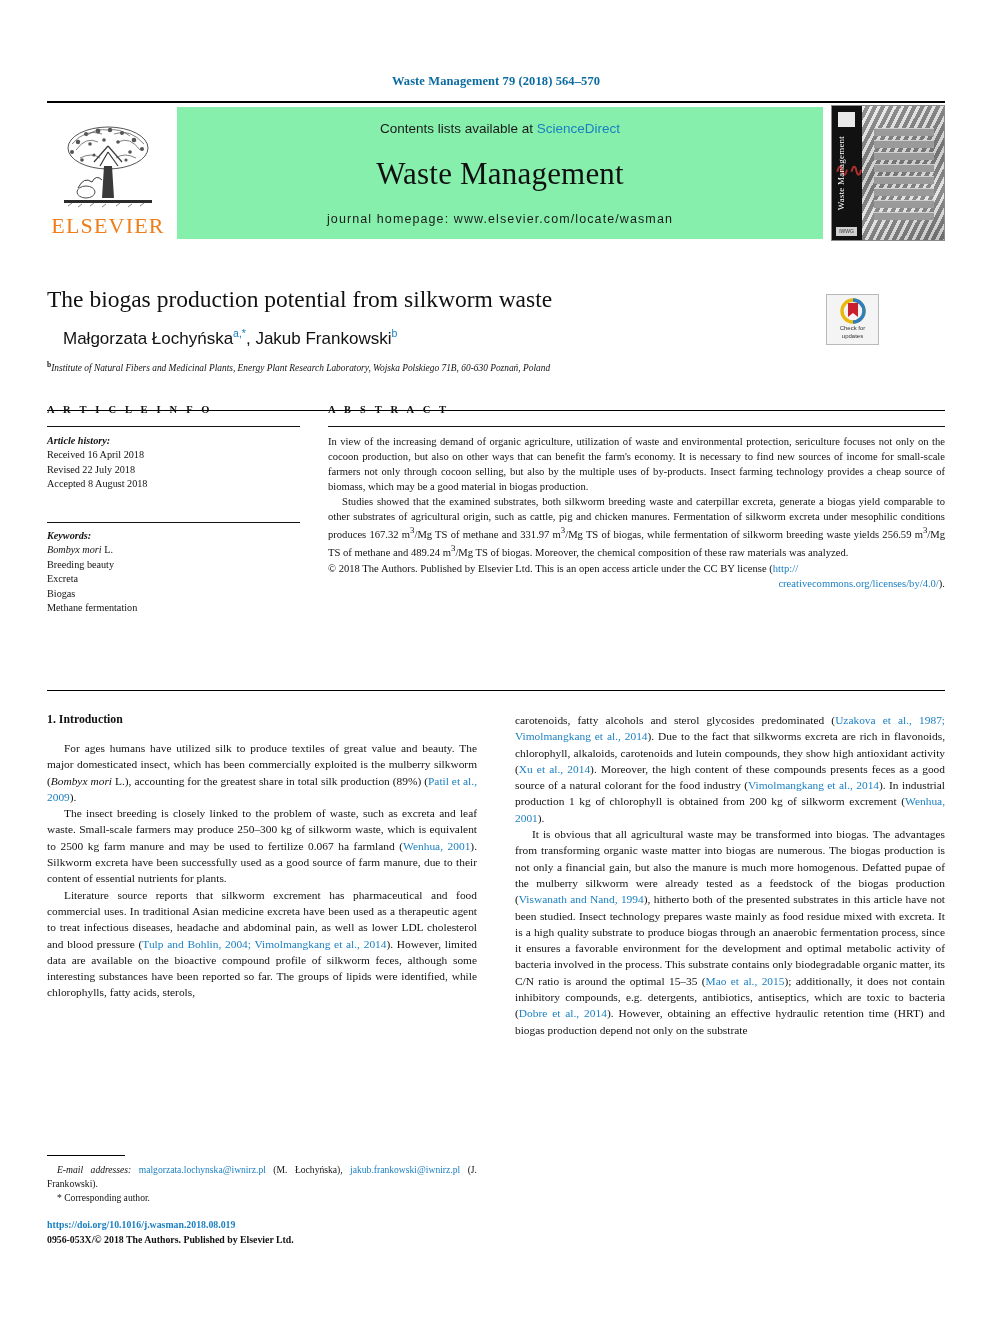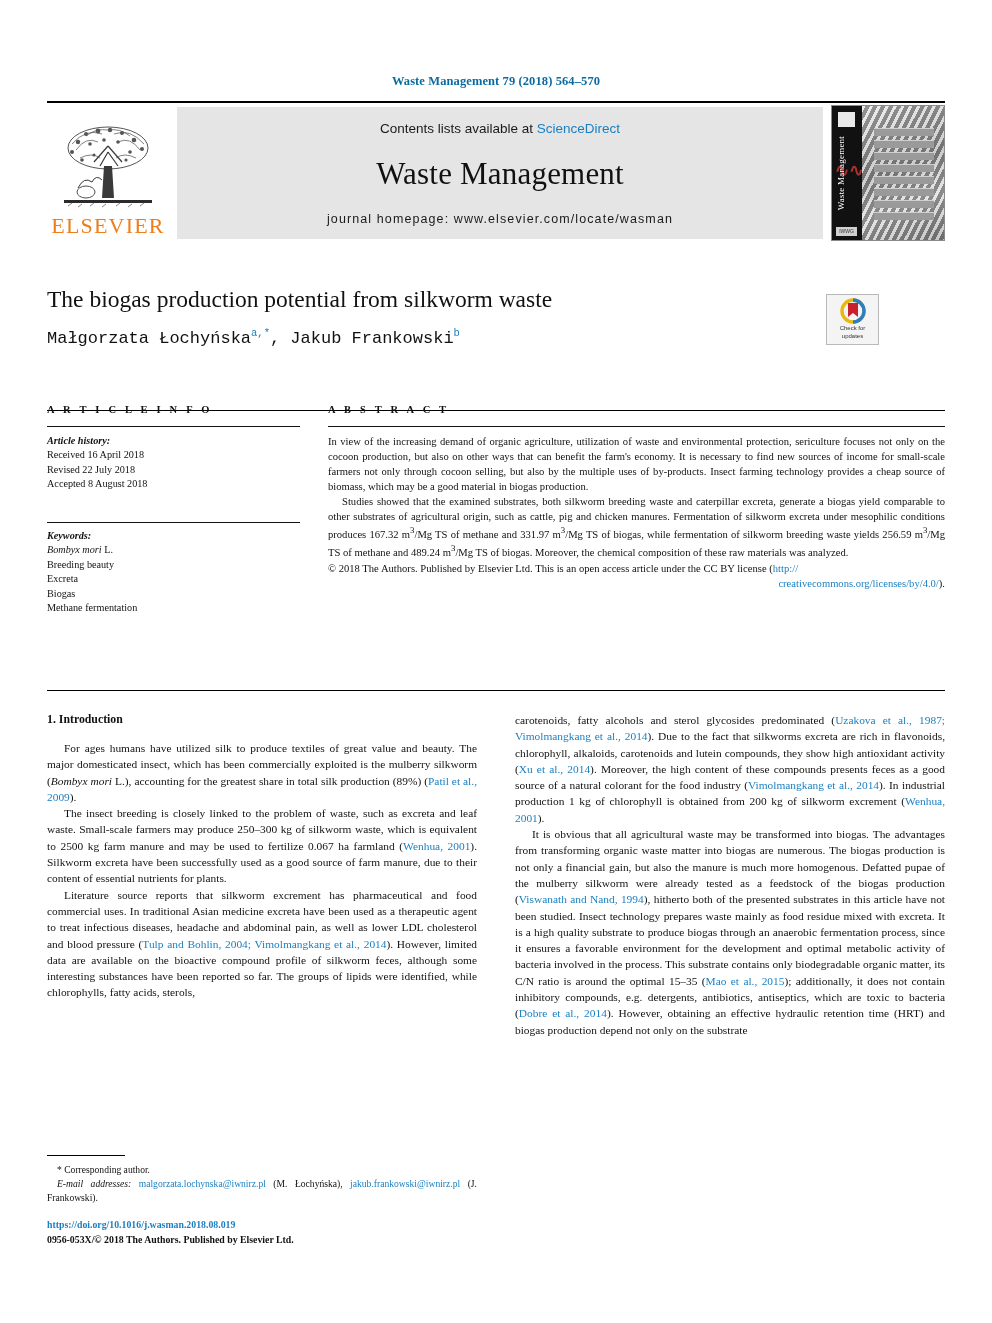--- a/index.html
+++ b/index.html
@@ -66,21 +66,21 @@
     font-family: "Liberation Serif", serif;
     font-size: 22px;
     letter-spacing: 1.2px;
     color: #ef7d1a;
     font-weight: 400;
     line-height: 1;
     margin-top: 1px;
   }
   .masthead-center {
     flex: 1 1 auto;
-    background: #e5e5e5;
+    background: #86efac;
     margin-left: 8px;
     margin-right: 8px;
     display: flex;
     flex-direction: column;
     align-items: center;
     justify-content: space-between;
     padding: 14px 0 13px 0;
     box-sizing: border-box;
   }
   .contents-line {
@@ -178,22 +178,22 @@
   .paper-title {
     font-size: 23.5px;
     font-family: "Liberation Serif", serif;
     color: #111;
     margin: 0 0 14px 0;
     line-height: 1.15;
     font-weight: 400;
   }
   .authors {
     font-size: 17px;
-    margin: 0 0 11px 0;
-    font-family: Liberation Mono, monospace;
+    margin: 0 0 11px 16px;
+    font-family: Liberation Sans, sans-serif;
     color: #111;
   }
   .aff-mark {
     color: #1a7fc1;
     font-size: 10.5px;
     vertical-align: super;
   }
   .affiliations {
     font-size: 9.4px;
     font-style: italic;
@@ -413,20 +413,21 @@
 
     </div>
   </div>
 
   <div class="title-block">
     <h1 class="paper-title">The biogas production potential from silkworm waste</h1>
     <div class="authors">
       <span>Małgorzata Łochyńska</span><span class="aff-mark">a,*</span><span>, Jakub Frankowski</span><span class="aff-mark">b</span>
     </div>
     <div class="affiliations">
+      <div><span class="aff-sup">b</span><span>Institute of Natural Fibers and Medicinal Plants, Energy Plant Research Laboratory, Wojska Polskiego 71B, 60-630 Poznań, Poland</span></div>
     </div>
   </div>
 
   <div class="crossmark">
     <svg width="30" height="26" viewBox="0 0 30 26">
       <circle cx="15" cy="13" r="11" fill="none" stroke="#e8b80e" stroke-width="3.4"></circle>
       <path d="M15 2 a11 11 0 0 1 0 22" fill="none" stroke="#2d7fc1" stroke-width="3.4"></path>
       <path d="M10 5 h10 v14 l-5 -4 l-5 4 Z" fill="#c8202e"></path>
     </svg>
     <div class="crossmark-text">
@@ -487,22 +488,22 @@
     </div>
     <div class="bcol">
       <p class="ptext noindent"><span>carotenoids, fatty alcohols and sterol glycosides predominated (</span><span class="link">Uzakova et al., 1987; Vimolmangkang et al., 2014</span><span>). Due to the fact that silkworms excreta are rich in flavonoids, chlorophyll, alkaloids, carotenoids and lutein compounds, they show high antioxidant activity (</span><span class="link">Xu et al., 2014</span><span>). Moreover, the high content of these compounds presents feces as a good source of a natural colorant for the food industry (</span><span class="link">Vimolmangkang et al., 2014</span><span>). In industrial production 1 kg of chlorophyll is obtained from 200 kg of silkworm excrement (</span><span class="link">Wenhua, 2001</span><span>).</span></p>
       <p class="ptext"><span>It is obvious that all agricultural waste may be transformed into biogas. The advantages from transforming organic waste matter into biogas are numerous. The biogas production is not only a financial gain, but also the manure is much more homogenous. Defatted pupae of the mulberry silkworm were already tested as a feedstock of the biogas production (</span><span class="link">Viswanath and Nand, 1994</span><span>), hitherto both of the presented substrates in this article have not been studied. Insect technology prepares waste mainly as food residue mixed with excreta. It is a high quality substrate to produce biogas through an anaerobic fermentation process, since it ensures a favorable environment for the development and optimal metabolic activity of bacteria involved in the process. This substrate contains only biodegradable organic matter, its C/N ratio is around the optimal 15–35 (</span><span class="link">Mao et al., 2015</span><span>); additionally, it does not contain inhibitory compounds, e.g. detergents, antibiotics, antiseptics, which are toxic to bacteria (</span><span class="link">Dobre et al., 2014</span><span>). However, obtaining an effective hydraulic retention time (HRT) and biogas production depend not only on the substrate</span></p>
     </div>
   </div>
 
   <div class="footnote">
     <div class="fn-rule"></div>
     <div class="fn-text">
+      <div style="text-indent:10px; text-align:justify"><span class="fn-ital">E-mail addresses:</span> <span class="link">malgorzata.lochynska@iwnirz.pl</span><span> (M. Łochyńska), </span><span class="link">jakub.frankowski@iwnirz.pl</span><span> (J. Frankowski).</span></div>
       <div style="text-indent:10px">* Corresponding author.</div>
-      <div style="text-indent:10px; text-align:justify"><span class="fn-ital">E-mail addresses:</span> <span class="link">malgorzata.lochynska@iwnirz.pl</span><span> (M. Łochyńska), </span><span class="link">jakub.frankowski@iwnirz.pl</span><span> (J. Frankowski).</span></div>
     </div>
   </div>
 
   <div class="page-footer">
     <div class="doi">https://doi.org/10.1016/j.wasman.2018.08.019</div>
     <div class="footer-bold">0956-053X/© 2018 The Authors. Published by Elsevier Ltd.</div>
   </div>
 
 </div>
 

